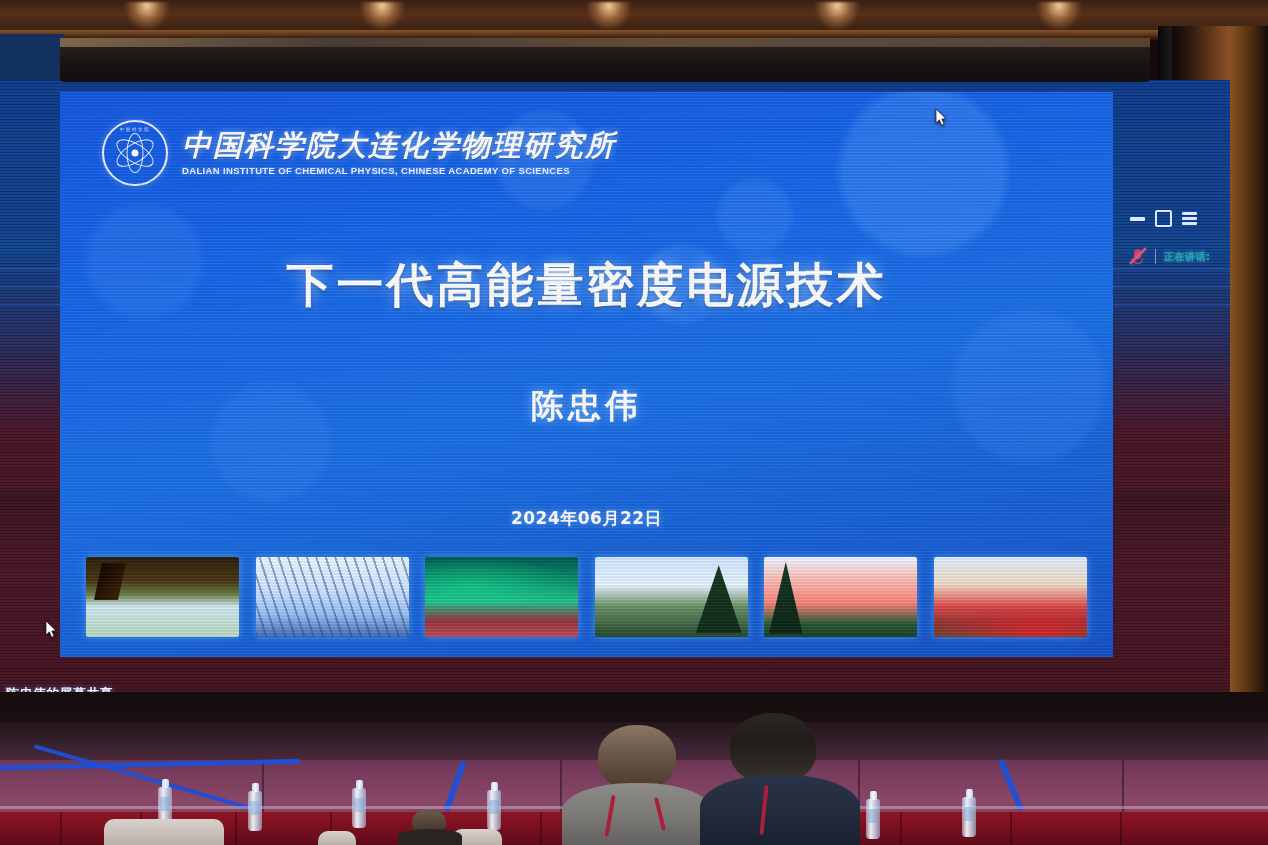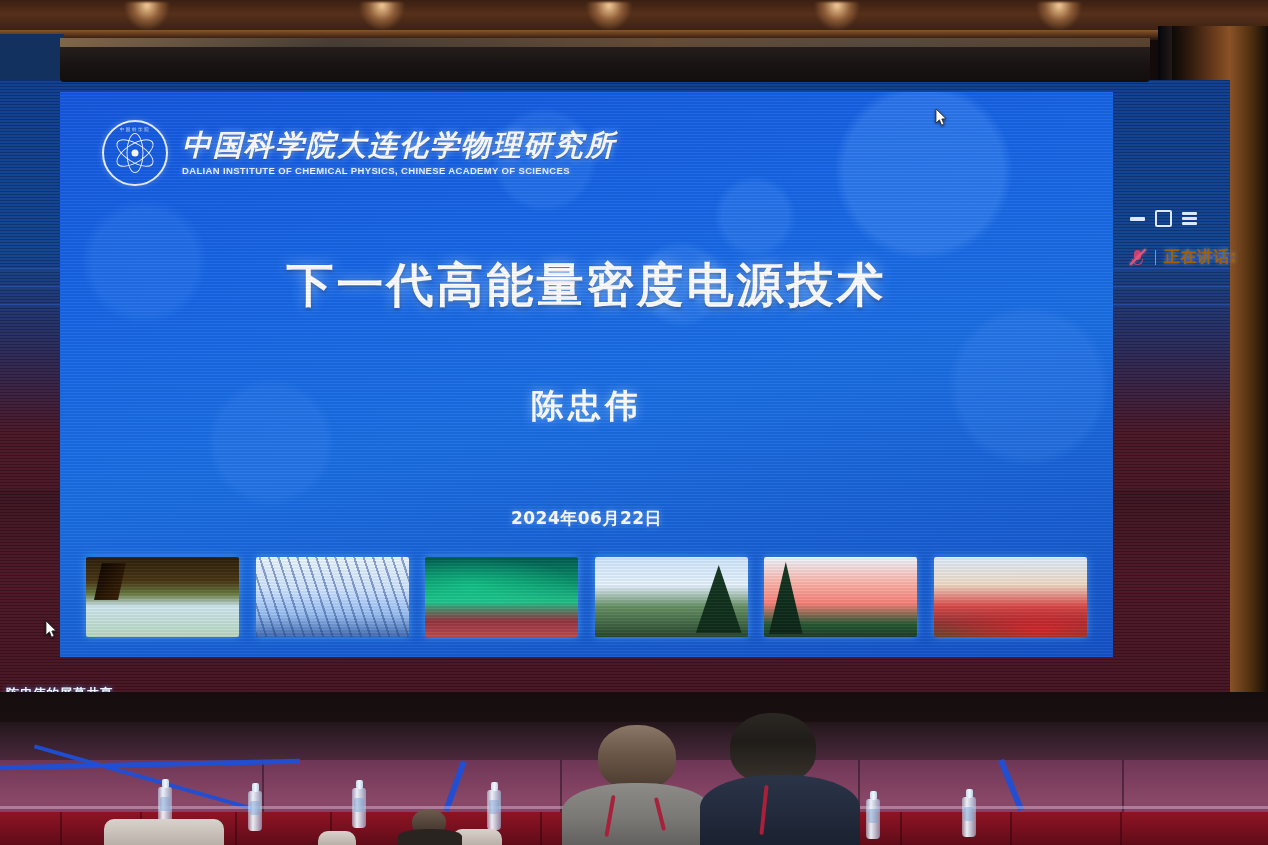--- a/index.html
+++ b/index.html
@@ -219,21 +219,21 @@
     position:absolute; left:4px; top:11px; width:11px; height:6px;
     border:1.6px solid #c8406a; border-top:none; border-radius:0 0 6px 6px;
   }
   .mic-muted .slash{
     position:absolute; left:-1px; top:8px; width:22px; height:2.2px;
     background:#e0557e; transform:rotate(-45deg); box-shadow:0 0 3px rgba(255,90,130,.8);
   }
   .sep{ width:1px; height:15px; background:rgba(200,220,255,.55); }
   .speaking-label{
     font-family:"DejaVu Sans", sans-serif;
-    font-size:16px; font-weight:700; color:#a16207; letter-spacing:.5px;
+    font-size:10px; font-weight:700; color:#14b8a6; letter-spacing:.5px;
     text-shadow:0 0 4px rgba(120,170,255,.7);
   }
 
   
   .share-banner{
     position:absolute; left:0; top:683px;
     font-family:"DejaVu Sans", sans-serif;
     font-size:13px; font-weight:700; color:#eef4ff; letter-spacing:.4px;
     text-shadow:0 0 5px rgba(90,140,230,.8);
     padding:2px 6px;

